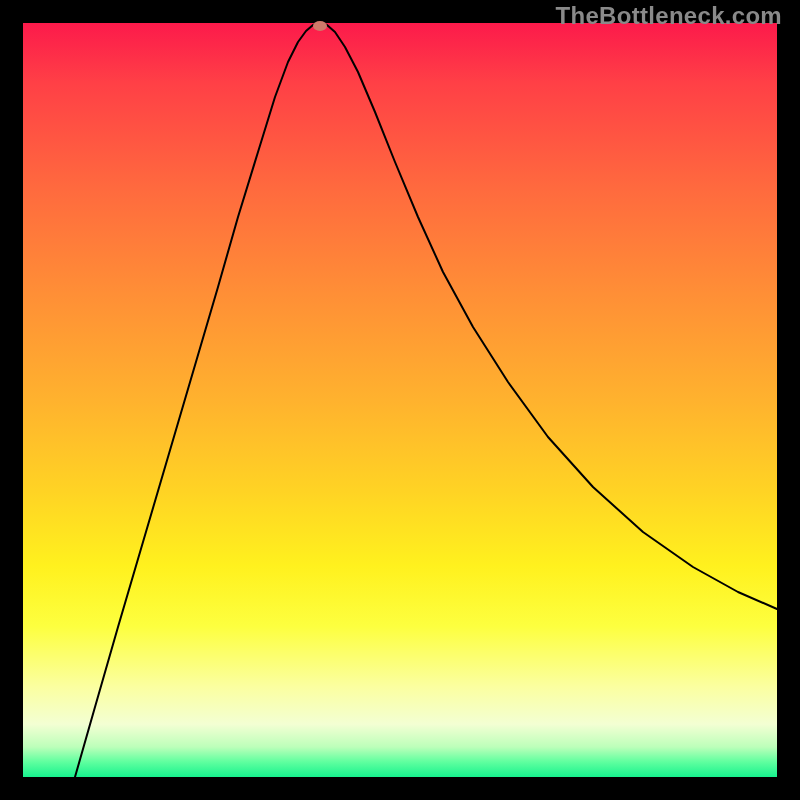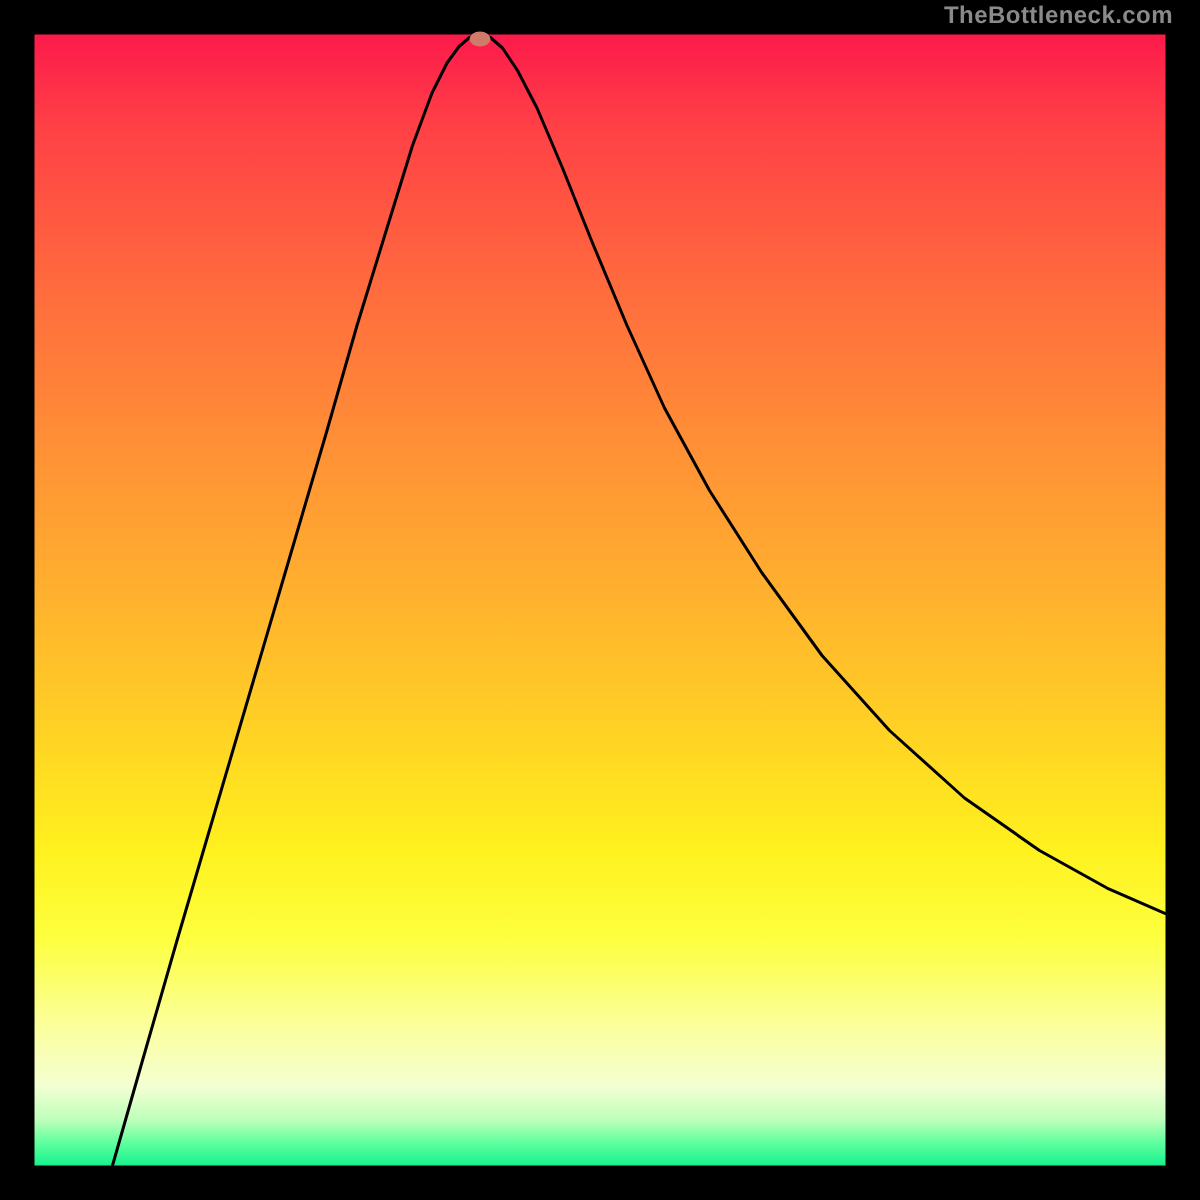--- a/index.html
+++ b/index.html
@@ -14,21 +14,21 @@
     position: relative;
     width: 800px;
     height: 800px;
     background: #000000;
   }
   .watermark {
     position: absolute;
     top: 2px;
     right: 18px;
     font-family: Arial, Helvetica, sans-serif;
-    font-size: 16px;
+    font-size: 24px;
     font-weight: 600;
     color: #8a8a8a;
     letter-spacing: 0.3px;
     z-index: 10;
   }
   .plot-area {
     position: absolute;
     left: 23px;
     top: 23px;
     width: 754px;

